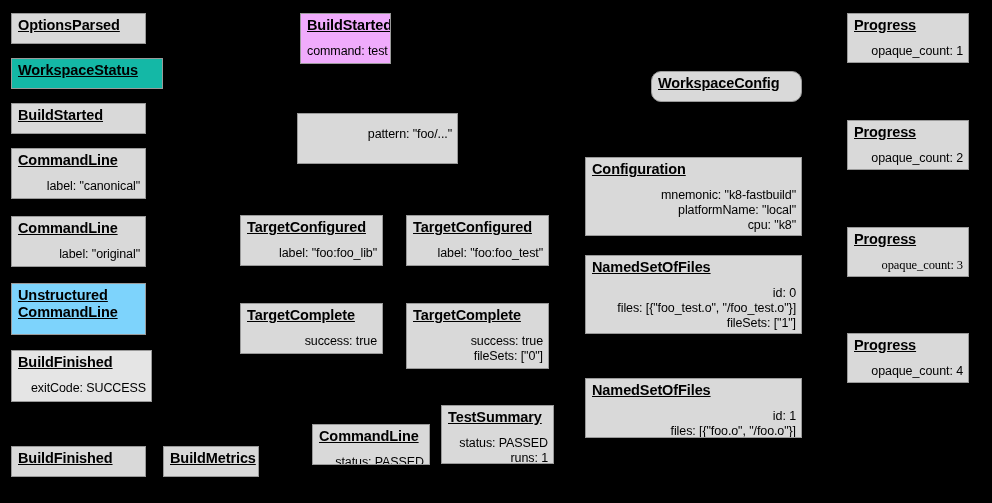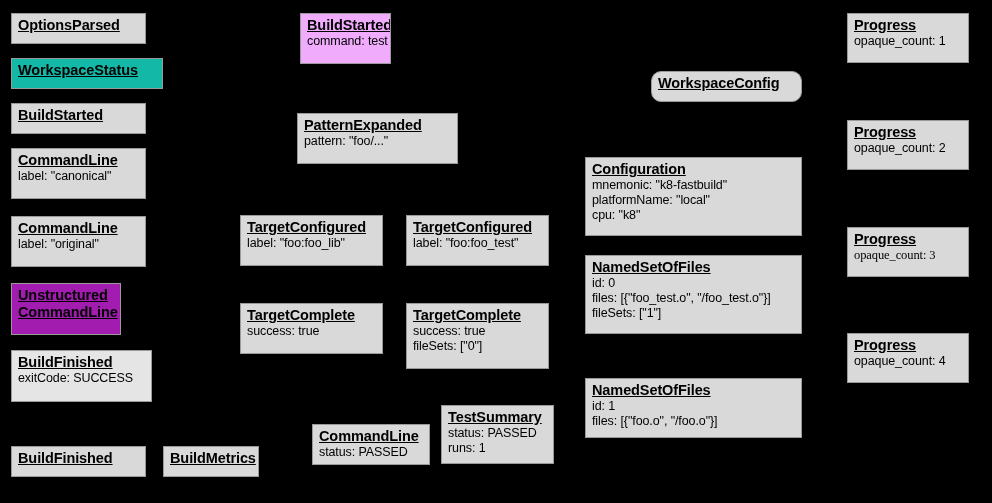--- a/index.html
+++ b/index.html
@@ -31,21 +31,22 @@
     color: #000000;
     text-decoration: underline;
     line-height: 17px;
     white-space: nowrap;
     letter-spacing: -0.1px;
   }
   .node-title.wrap {
     white-space: normal;
   }
   .node-fields {
-    margin-top: 0px;
+    margin-top: 10px;
+    text-align: right;
   }
   .node-field {
     font-size: 12.5px;
     font-weight: normal;
     color: #000000;
     line-height: 15px;
     white-space: nowrap;
     letter-spacing: -0.1px;
   }
 </style>
@@ -67,21 +68,21 @@
       <div class="node-fields">
         <div class="node-field" style="color: rgb(0, 0, 0);">label: "canonical"</div>
       </div>
     </div>
     <div class="node" style="left: 11px; top: 216px; width: 135px; height: 51px; background: rgb(217, 217, 217); border-color: rgb(154, 154, 154);">
       <div class="node-title" style="color: rgb(0, 0, 0);">CommandLine</div>
       <div class="node-fields">
         <div class="node-field" style="color: rgb(0, 0, 0);">label: "original"</div>
       </div>
     </div>
-    <div class="node" style="left: 11px; top: 283px; width: 110px; height: 52px; background: #a21caf; border-color: rgb(154, 154, 154);">
+    <div class="node" style="left: 11px; top: 283px; width: 135px; height: 52px; background: #7dd3fc; border-color: rgb(154, 154, 154);">
       <div class="node-title wrap" style="color: rgb(0, 0, 0);">Unstructured CommandLine</div>
     </div>
     <div class="node" style="left: 11px; top: 350px; width: 141px; height: 52px; background: #e5e5e5; border-color: rgb(154, 154, 154);">
       <div class="node-title" style="color: rgb(0, 0, 0);">BuildFinished</div>
       <div class="node-fields">
         <div class="node-field" style="color: rgb(0, 0, 0);">exitCode: SUCCESS</div>
       </div>
     </div>
     <div class="node" style="left: 11px; top: 446px; width: 135px; height: 31px; background: rgb(217, 217, 217); border-color: rgb(154, 154, 154);">
       <div class="node-title" style="color: rgb(0, 0, 0);">BuildFinished</div>
@@ -89,21 +90,20 @@
     <div class="node" style="left: 163px; top: 446px; width: 96px; height: 31px; background: rgb(217, 217, 217); border-color: rgb(154, 154, 154);">
       <div class="node-title" style="color: rgb(0, 0, 0);">BuildMetrics</div>
     </div>
     <div class="node" style="left: 300px; top: 13px; width: 91px; height: 51px; background: #f0abfc; border-color: rgb(154, 154, 154);">
       <div class="node-title" style="color: rgb(0, 0, 0);">BuildStarted</div>
       <div class="node-fields">
         <div class="node-field" style="color: rgb(0, 0, 0);">command: test</div>
       </div>
     </div>
     <div class="node" style="left: 297px; top: 113px; width: 161px; height: 51px; background: rgb(217, 217, 217); border-color: rgb(154, 154, 154);">
-      <div class="node-title" style="color: rgb(0, 0, 0);">PatternExpanded</div>
       <div class="node-fields">
         <div class="node-field" style="color: rgb(0, 0, 0);">pattern: "foo/..."</div>
       </div>
     </div>
     <div class="node" style="left: 240px; top: 215px; width: 143px; height: 51px; background: rgb(217, 217, 217); border-color: rgb(154, 154, 154);">
       <div class="node-title" style="color: rgb(0, 0, 0);">TargetConfigured</div>
       <div class="node-fields">
         <div class="node-field" style="color: rgb(0, 0, 0);">label: "foo:foo_lib"</div>
       </div>
     </div>

